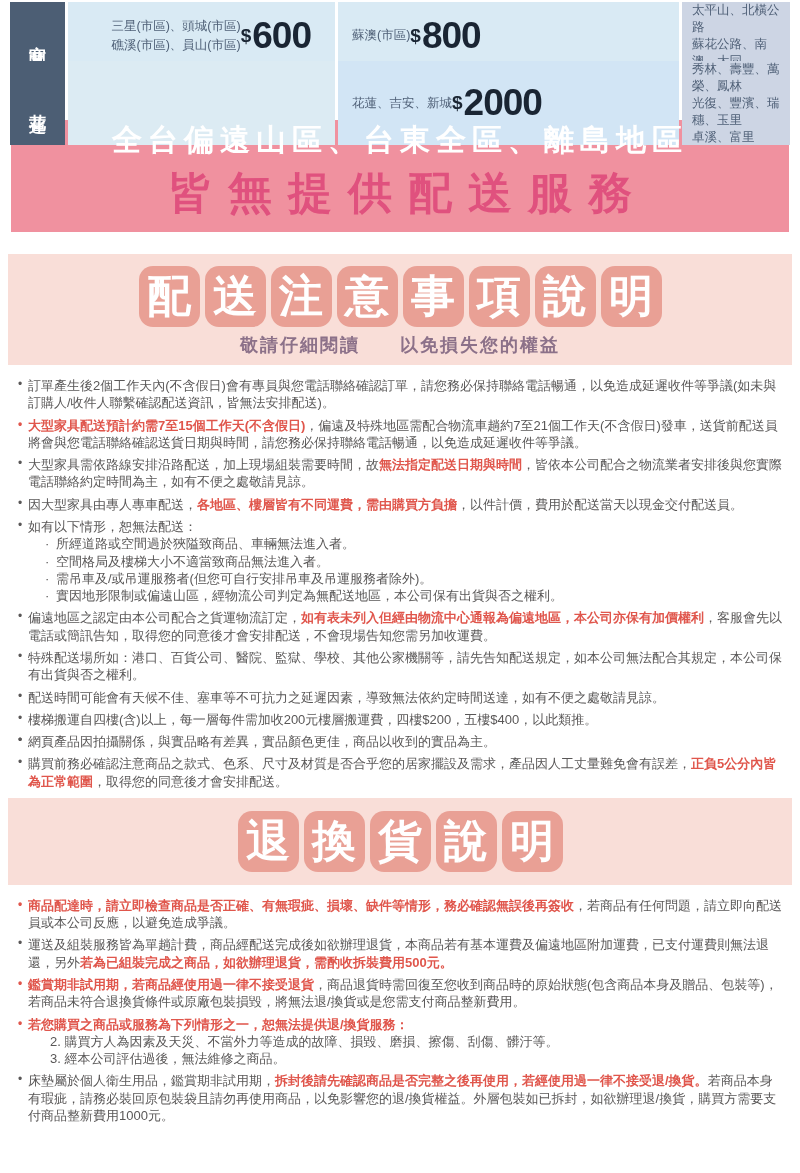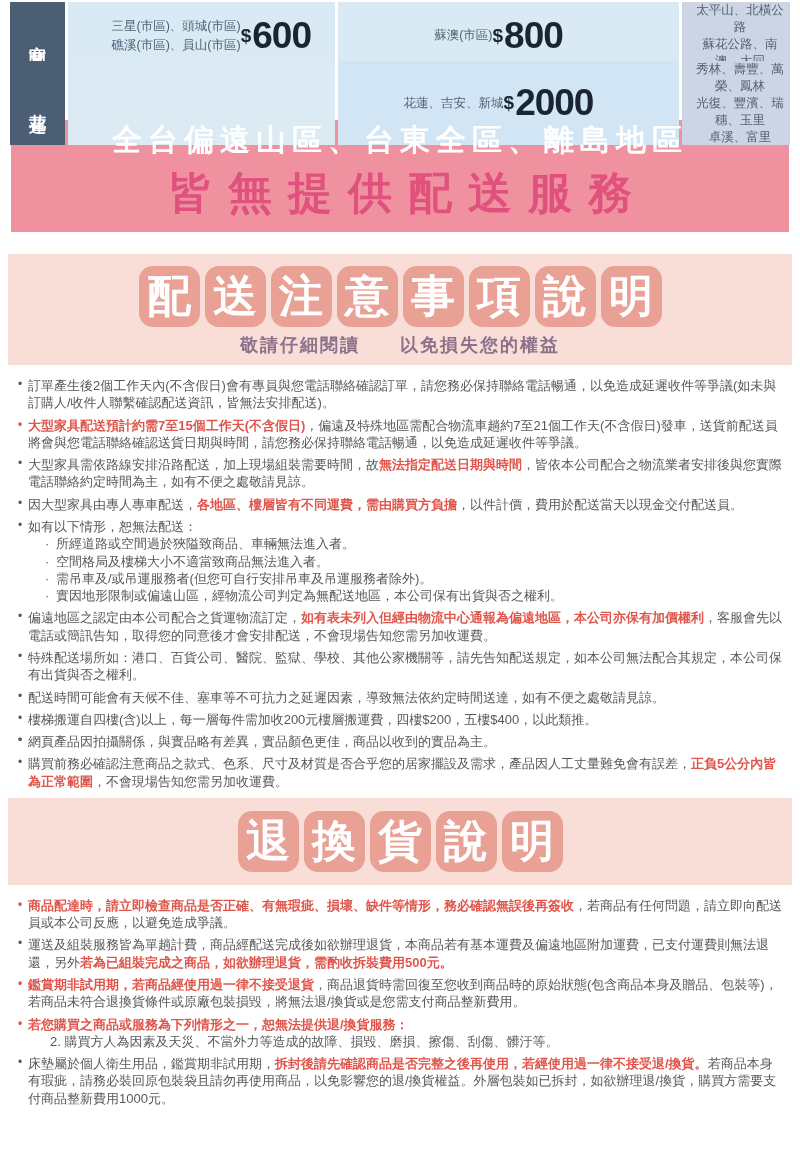--- a/index.html
+++ b/index.html
@@ -16,22 +16,22 @@
     display:flex;align-items:center;justify-content:center;
     writing-mode:vertical-rl;text-orientation:upright;
     font-weight:bold;font-size:17px;letter-spacing:3px;
   }
   .cell{display:flex;align-items:center;}
   .c-blue{background:var(--cell-blue,#d9eaf4);}
   .c-blue2{background:var(--cell-blue-alt,#d2e5f5);}
   .c-blue3{background:var(--cell-blue-pale,#dcebf3);}
   .c-gray{background:var(--cell-gray,#cdd5e4);}
   .c1{justify-content:flex-end;padding:0 24px 0 20px;}
-  .c2{justify-content:center;padding:0 34px 0 14px;}
-  .c3{padding:0 2px 0 10px;text-align:center;}
+  .c2{justify-content:flex-start;padding:0 34px 0 14px;}
+  .c3{padding:0 2px 0 10px;}
   .areas{font-size:12.5px;color:var(--cell-text,#4e5f76);line-height:1.5;}
   .c3 .areas{font-size:12.5px;line-height:1.35;}
   .price{color:var(--price-text,#1a2533);font-weight:bold;display:flex;align-items:center;white-space:nowrap;}
   .price .cur{font-size:19px;margin-right:1px;}
   .price .num{font-size:37px;letter-spacing:-1px;}
   
   .banner{margin:3px 11px 0 11px;height:112px;background:var(--banner-bg,#f0919f);
     display:flex;flex-direction:column;align-items:center;justify-content:flex-start;}
   .banner-l1{color:#fff;font-size:30px;font-weight:bold;letter-spacing:6px;white-space:nowrap;}
   .banner-l2{color:var(--banner-text2,#e0517e);font-size:44px;font-weight:bold;letter-spacing:16px;margin-top:3px;white-space:nowrap;text-indent:16px;}
@@ -125,32 +125,32 @@
     <div class="note"><span class="mk red">•</span><span><span class="red">大型家具配送預計約需7至15個工作天(不含假日)</span><span>，偏遠及特殊地區需配合物流車趟約7至21個工作天(不含假日)發車，送貨前配送員將會與您電話聯絡確認送貨日期與時間，請您務必保持聯絡電話暢通，以免造成延遲收件等爭議。</span></span></div>
     <div class="note"><span class="mk">•</span><span><span>大型家具需依路線安排沿路配送，加上現場組裝需要時間，故</span><span class="red">無法指定配送日期與時間</span><span>，皆依本公司配合之物流業者安排後與您實際電話聯絡約定時間為主，如有不便之處敬請見諒。</span></span></div>
     <div class="note"><span class="mk">•</span><span><span>因大型家具由專人專車配送，</span><span class="red">各地區、樓層皆有不同運費，需由購買方負擔</span><span>，以件計價，費用於配送當天以現金交付配送員。</span></span></div>
     <div class="note"><span class="mk">•</span><span><span>如有以下情形，恕無法配送：</span></span><div class="sub"><span class="mk2">·</span><span>所經道路或空間過於狹隘致商品、車輛無法進入者。</span></div><div class="sub"><span class="mk2">·</span><span>空間格局及樓梯大小不適當致商品無法進入者。</span></div><div class="sub"><span class="mk2">·</span><span>需吊車及/或吊運服務者(但您可自行安排吊車及吊運服務者除外)。</span></div><div class="sub"><span class="mk2">·</span><span>實因地形限制或偏遠山區，經物流公司判定為無配送地區，本公司保有出貨與否之權利。</span></div></div>
     <div class="note"><span class="mk">•</span><span><span>偏遠地區之認定由本公司配合之貨運物流訂定，</span><span class="red">如有表未列入但經由物流中心通報為偏遠地區，本公司亦保有加價權利</span><span>，客服會先以電話或簡訊告知，取得您的同意後才會安排配送，不會現場告知您需另加收運費。</span></span></div>
     <div class="note"><span class="mk">•</span><span><span>特殊配送場所如：港口、百貨公司、醫院、監獄、學校、其他公家機關等，請先告知配送規定，如本公司無法配合其規定，本公司保有出貨與否之權利。</span></span></div>
     <div class="note"><span class="mk">•</span><span><span>配送時間可能會有天候不佳、塞車等不可抗力之延遲因素，導致無法依約定時間送達，如有不便之處敬請見諒。</span></span></div>
     <div class="note"><span class="mk">•</span><span><span>樓梯搬運自四樓(含)以上，每一層每件需加收200元樓層搬運費，四樓$200，五樓$400，以此類推。</span></span></div>
     <div class="note"><span class="mk">•</span></div>
     <div class="note"><span class="mk">•</span><span><span>網頁產品因拍攝關係，與實品略有差異，實品顏色更佳，商品以收到的實品為主。</span></span></div>
-    <div class="note"><span class="mk">•</span><span><span>購買前務必確認注意商品之款式、色系、尺寸及材質是否合乎您的居家擺設及需求，產品因人工丈量難免會有誤差，</span><span class="red">正負5公分內皆為正常範圍</span><span>，不會現場告知您需另加收運費。</span></span></div>
+    <div class="note"><span class="mk">•</span><span><span>購買前務必確認注意商品之款式、色系、尺寸及材質是否合乎您的居家擺設及需求，產品因人工丈量難免會有誤差，</span><span class="red">正負5公分內皆為正常範圍</span><span>，取得您的同意後才會安排配送。</span></span></div>
   </div>
 
 <div class="band2">
   <div class="char-row">
       <div class="char-box">退</div>
       <div class="char-box">換</div>
       <div class="char-box">貨</div>
       <div class="char-box">說</div>
       <div class="char-box">明</div>
     </div>
 </div>
 
 <div class="notes">
     <div class="note"><span class="mk red">•</span><span><span class="red">商品配達時，請立即檢查商品是否正確、有無瑕疵、損壞、缺件等情形，務必確認無誤後再簽收</span><span>，若商品有任何問題，請立即向配送員或本公司反應，以避免造成爭議。</span></span></div>
     <div class="note"><span class="mk">•</span><span><span>運送及組裝服務皆為單趟計費，商品經配送完成後如欲辦理退貨，本商品若有基本運費及偏遠地區附加運費，已支付運費則無法退還，另外</span><span class="red">若為已組裝完成之商品，如欲辦理退貨，需酌收拆裝費用500元。</span></span></div>
     <div class="note"><span class="mk red">•</span><span><span class="red">鑑賞期非試用期，若商品經使用過一律不接受退貨</span><span>，商品退貨時需回復至您收到商品時的原始狀態(包含商品本身及贈品、包裝等)，若商品未符合退換貨條件或原廠包裝損毀，將無法退/換貨或是您需支付商品整新費用。</span></span></div>
-    <div class="note"><span class="mk red">•</span><span><span class="red">若您購買之商品或服務為下列情形之一，恕無法提供退/換貨服務：</span></span><div class="sub nomark"><span>2. 購買方人為因素及天災、不當外力等造成的故障、損毀、磨損、擦傷、刮傷、髒汙等。</span></div></div>
+    <div class="note"><span class="mk red">•</span><span><span class="red">若您購買之商品或服務為下列情形之一，恕無法提供退/換貨服務：</span></span><div class="sub nomark"><span>2. 購買方人為因素及天災、不當外力等造成的故障、損毀、磨損、擦傷、刮傷、髒汙等。</span></div><div class="sub nomark"><span>3. 經本公司評估過後，無法維修之商品。</span></div></div>
     <div class="note"><span class="mk">•</span><span><span>床墊屬於個人衛生用品，鑑賞期非試用期，</span><span class="red">拆封後請先確認商品是否完整之後再使用，若經使用過一律不接受退/換貨。</span><span>若商品本身有瑕疵，請務必裝回原包裝袋且請勿再使用商品，以免影響您的退/換貨權益。外層包裝如已拆封，如欲辦理退/換貨，購買方需要支付商品整新費用1000元。</span></span></div>
   </div>
 
 </body></html>

